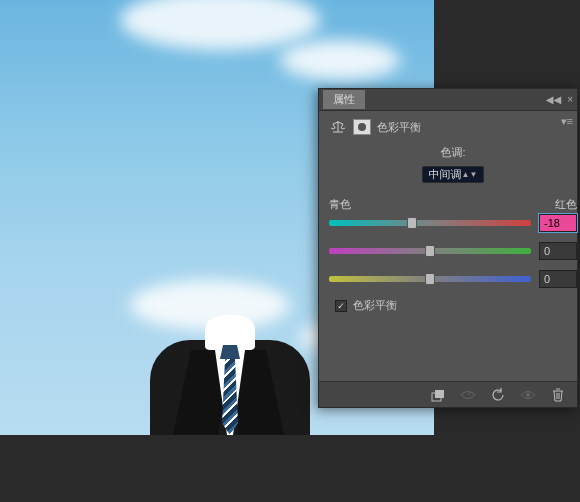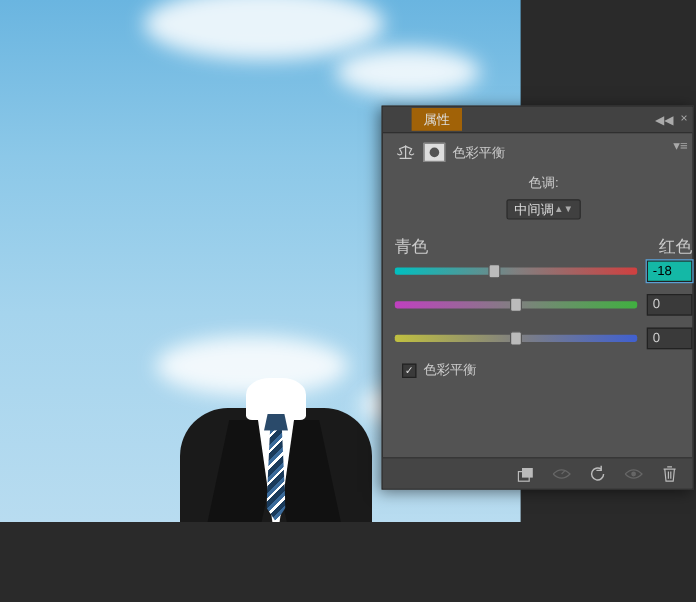--- a/index.html
+++ b/index.html
@@ -16,41 +16,41 @@
   .lapel-l { position: absolute; bottom: 0; left: 42px; width: 45px; height: 85px; background: #111; transform: skew(-12deg); }
   .lapel-r { position: absolute; bottom: 0; left: 90px; width: 45px; height: 85px; background: #111; transform: skew(12deg); }
   .shirt-v { position: absolute; bottom: 0; left: 75px; width: 30px; height: 85px; background: #fff; clip-path: polygon(0 0, 100% 0, 60% 100%, 40% 100%); }
   .tie { position: absolute; bottom: 0; left: 82px; width: 16px; height: 80px; background: repeating-linear-gradient(135deg, #1a3a5a 0 4px, #3a6a9a 4px 7px, #fff 7px 9px); clip-path: polygon(20% 0, 80% 0, 100% 85%, 50% 100%, 0 85%); }
   .knot { position: absolute; bottom: 76px; left: 80px; width: 20px; height: 14px; background: #2a4a6a; clip-path: polygon(15% 0, 85% 0, 100% 100%, 0 100%); }
   .dark-right { position: absolute; right: 0; top: 0; width: 146px; height: 502px; background: #2a2a2a; }
   .dark-bottom { position: absolute; left: 0; bottom: 0; width: 580px; height: 67px; background: #2a2a2a; }
 
   .panel { position: absolute; left: 318px; top: 88px; width: 260px; height: 320px; background: #535353; border: 1px solid #2a2a2a; box-shadow: -2px 2px 12px rgba(0,0,0,0.5); color: #ccc; font-size: 11px; }
   .panel-tabbar { height: 22px; background: #424242; display: flex; align-items: center; justify-content: space-between; padding: 0 4px; border-bottom: 1px solid #2f2f2f; }
-  .tab { padding: 2px 10px; background: #a16207; font-size: 11px; color: #ddd; margin-left: 20px; }
+  .tab { padding: 2px 10px; background: #737373; font-size: 11px; color: #ddd; }
   .tab-icons { display: flex; gap: 6px; align-items: center; color: #aaa; font-size: 10px; }
   .panel-body { padding: 8px 0 0 10px; }
   .title-row { display: flex; align-items: center; gap: 6px; margin-bottom: 10px; }
   .icon-scales, .icon-mask { width: 18px; height: 16px; display: inline-flex; align-items: center; justify-content: center; }
   .icon-mask { background: #ddd; border: 1px solid #888; position: relative; }
   .icon-mask::after { content: ""; position: absolute; width: 8px; height: 8px; border-radius: 50%; background: #535353; }
   .tone-row { display: flex; align-items: center; gap: 6px; margin-bottom: 14px; flex-direction: column; }
-  .select-box { flex: 1; height: 32px; background: #404040; border: 1px solid #2a2a2a; display: flex; align-items: center; justify-content: space-between; padding: 0 6px; color: #ddd; font-size: 11px; border-radius: 2px; }
+  .select-box { flex: 1; height: 32px; background: #0f172a; border: 1px solid #2a2a2a; display: flex; align-items: center; justify-content: space-between; padding: 0 6px; color: #ddd; font-size: 11px; border-radius: 2px; }
   .select-arrow { color: #aaa; font-size: 8px; }
 
   .slider-block { margin-bottom: 10px; }
-  .slider-labels { display: flex; justify-content: space-between; font-size: 14px; margin-bottom: 2px; }
+  .slider-labels { display: flex; justify-content: space-between; font-size: 11px; margin-bottom: 2px; }
   .slider-row { display: flex; align-items: center; gap: 8px; }
   .slider-track { flex: 1; height: 6px; border-radius: 2px; position: relative; }
   .grad-cyan-red { background: linear-gradient(to right, #00c0c0, #808080, #d04040); }
   .grad-mag-green { background: linear-gradient(to right, #c040c0, #808080, #40b040); }
   .grad-yel-blue { background: linear-gradient(to right, #c0c040, #808080, #4060d0); }
   .thumb { position: absolute; top: -3px; width: 10px; height: 12px; background: #bbb; border: 1px solid #555; border-radius: 2px; transform: translateX(-50%); }
   .val-box { width: 38px; height: 18px; background: #3a3a3a; border: 1px solid #222; color: #ccc; font-size: 11px; display: flex; align-items: center; padding-left: 4px; }
-  .val-box.focused { background: #14b8a6; color: #000; outline: 1px solid #5a9fd4; }
+  .val-box.focused { background: #ec4899; color: #000; outline: 1px solid #5a9fd4; }
 
   .checkbox-row { display: flex; align-items: center; gap: 6px; margin-top: 10px; margin-left: 6px; }
   .chk { width: 12px; height: 12px; background: #3a3a3a; border: 1px solid #222; display: flex; align-items: center; justify-content: center; font-size: 9px; color: #ddd; }
 
   .panel-footer { position: absolute; bottom: 0; left: 0; right: 0; height: 26px; background: #454545; border-top: 1px solid #333; display: flex; justify-content: flex-end; align-items: center; gap: 4px; padding-right: 6px; }
   .foot-btn { width: 26px; height: 20px; display: flex; align-items: center; justify-content: center; color: #bbb; font-size: 12px; }
   .foot-btn.dim { color: #666; }
   .panel-menu { position: absolute; right: 4px; top: 26px; color: #aaa; font-size: 11px; }
 </style>
 </head>

